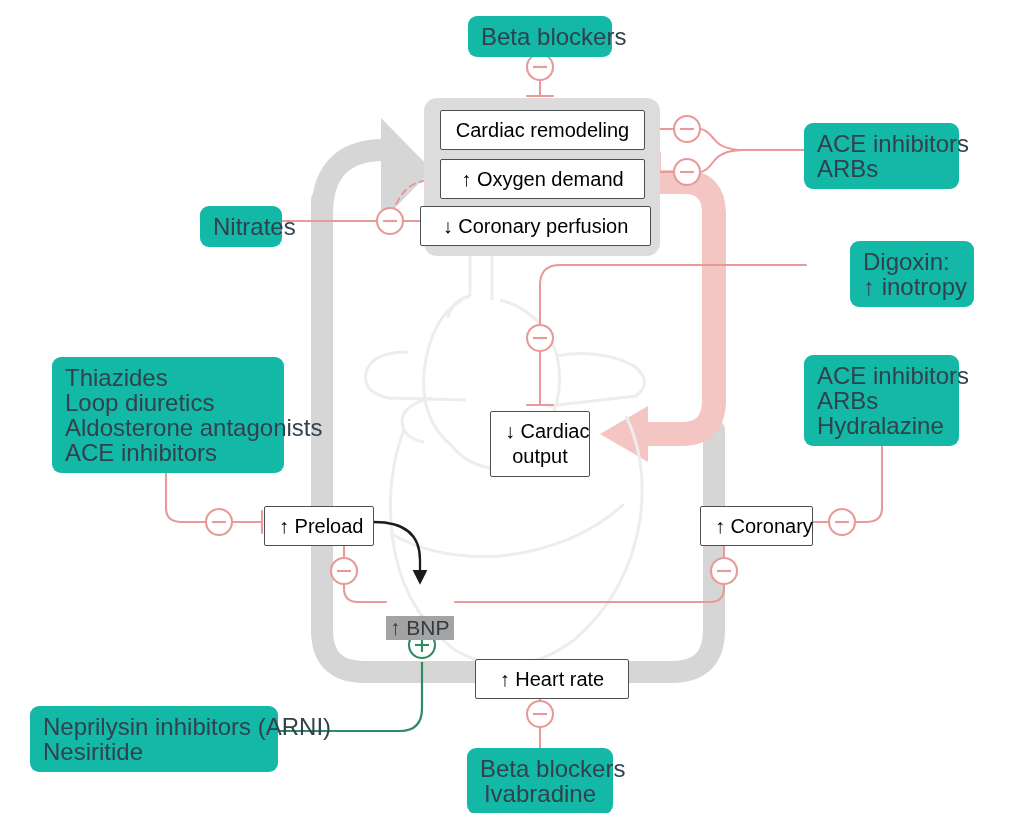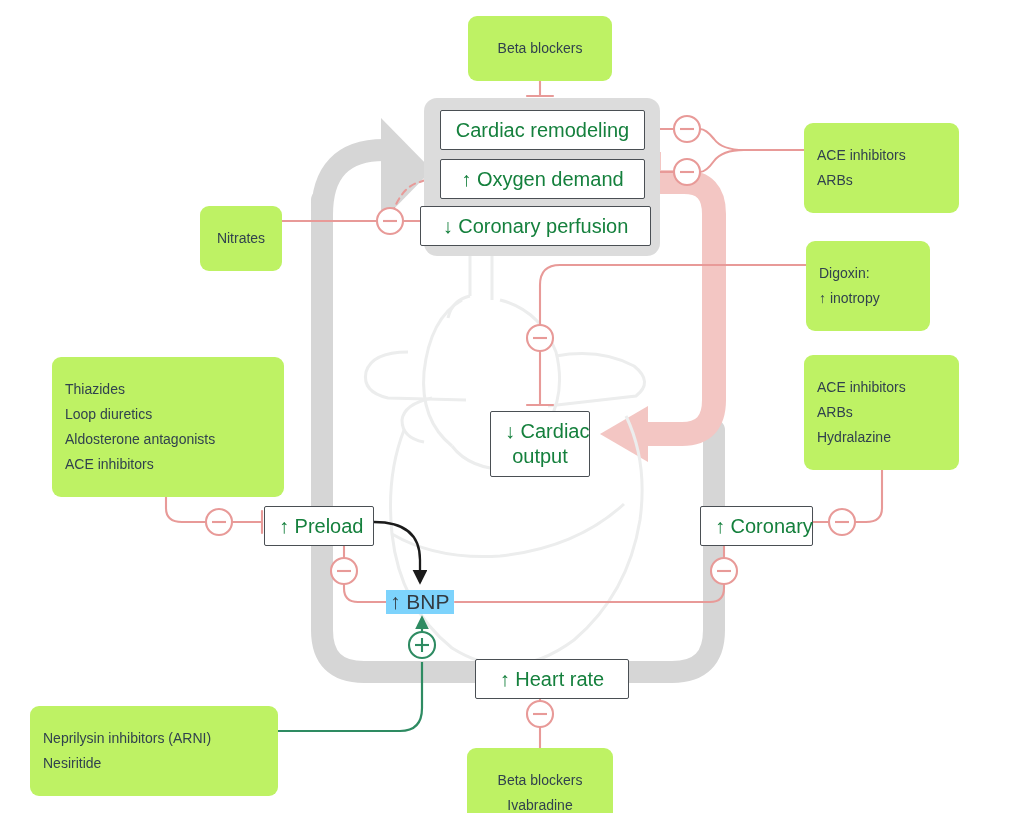--- a/index.html
+++ b/index.html
@@ -17,38 +17,38 @@
     overflow:hidden;
   }
   #svg-layer{
     position:absolute;
     left:0; top:0;
     width:1024px; height:813px;
   }
   
   .drug{
     position:absolute;
-    background:#bef264;
+    background:#14b8a6;
     border-radius:9px;
     color:#31424e;
-    font-size:14px;
+    font-size:24px;
     line-height:25px;
-    padding:20px 13px;
+    padding:8px 13px;
     box-sizing:border-box;
     white-space:pre;
     z-index:6;
   }
   .drug.center{text-align:center;}
   
   .node{
     position:absolute;
     background:#ffffff;
     border:1.6px solid #4a4f54;
     border-radius:2px;
-    color:#15803d;
+    color:#000000;
     font-size:20px;
     line-height:24px;
     padding:7px 14px;
     box-sizing:border-box;
     text-align:center;
     white-space:pre;
     z-index:6;
   }
   
   .grey-panel{
@@ -56,24 +56,25 @@
     background:#dcdcdc;
     border-radius:13px;
     z-index:4;
   }
   
   .plain{
     position:absolute;
     color:#333a40;
     font-size:21px;
     line-height:24px;
-    background:#7dd3fc;
+    background:#a3a3a3;
     padding:0 4px;
     white-space:pre;
     z-index:6;
+    margin-top:26px;
   }
 </style>
 </head>
 <body>
 
 <div id="stage">
 
   <svg id="svg-layer" viewBox="0 0 1024 813">
     <defs>
       <marker id="blackArrow" markerWidth="9" markerHeight="9" refX="5.2" refY="3.2" orient="auto" markerUnits="strokeWidth">
@@ -267,21 +268,21 @@
 
   <div class="plain" style="left:386px; top:590px;">↑ BNP</div>
 
   <div class="drug center" style="left:468px; top:16px; width:144px;">Beta blockers</div>
 
   <div class="drug" style="left:804px; top:123px; width:155px;">ACE inhibitors
 ARBs</div>
 
   <div class="drug center" style="left:200px; top:206px; width:82px;">Nitrates</div>
 
-  <div class="drug" style="left:806px; top:241px; width:124px;">Digoxin:
+  <div class="drug" style="left:850px; top:241px; width:124px;">Digoxin:
 ↑ inotropy</div>
 
   <div class="drug" style="left:52px; top:357px; width:232px;">Thiazides
 Loop diuretics
 Aldosterone antagonists
 ACE inhibitors</div>
 
   <div class="drug" style="left:804px; top:355px; width:155px;">ACE inhibitors
 ARBs
 Hydralazine</div>

